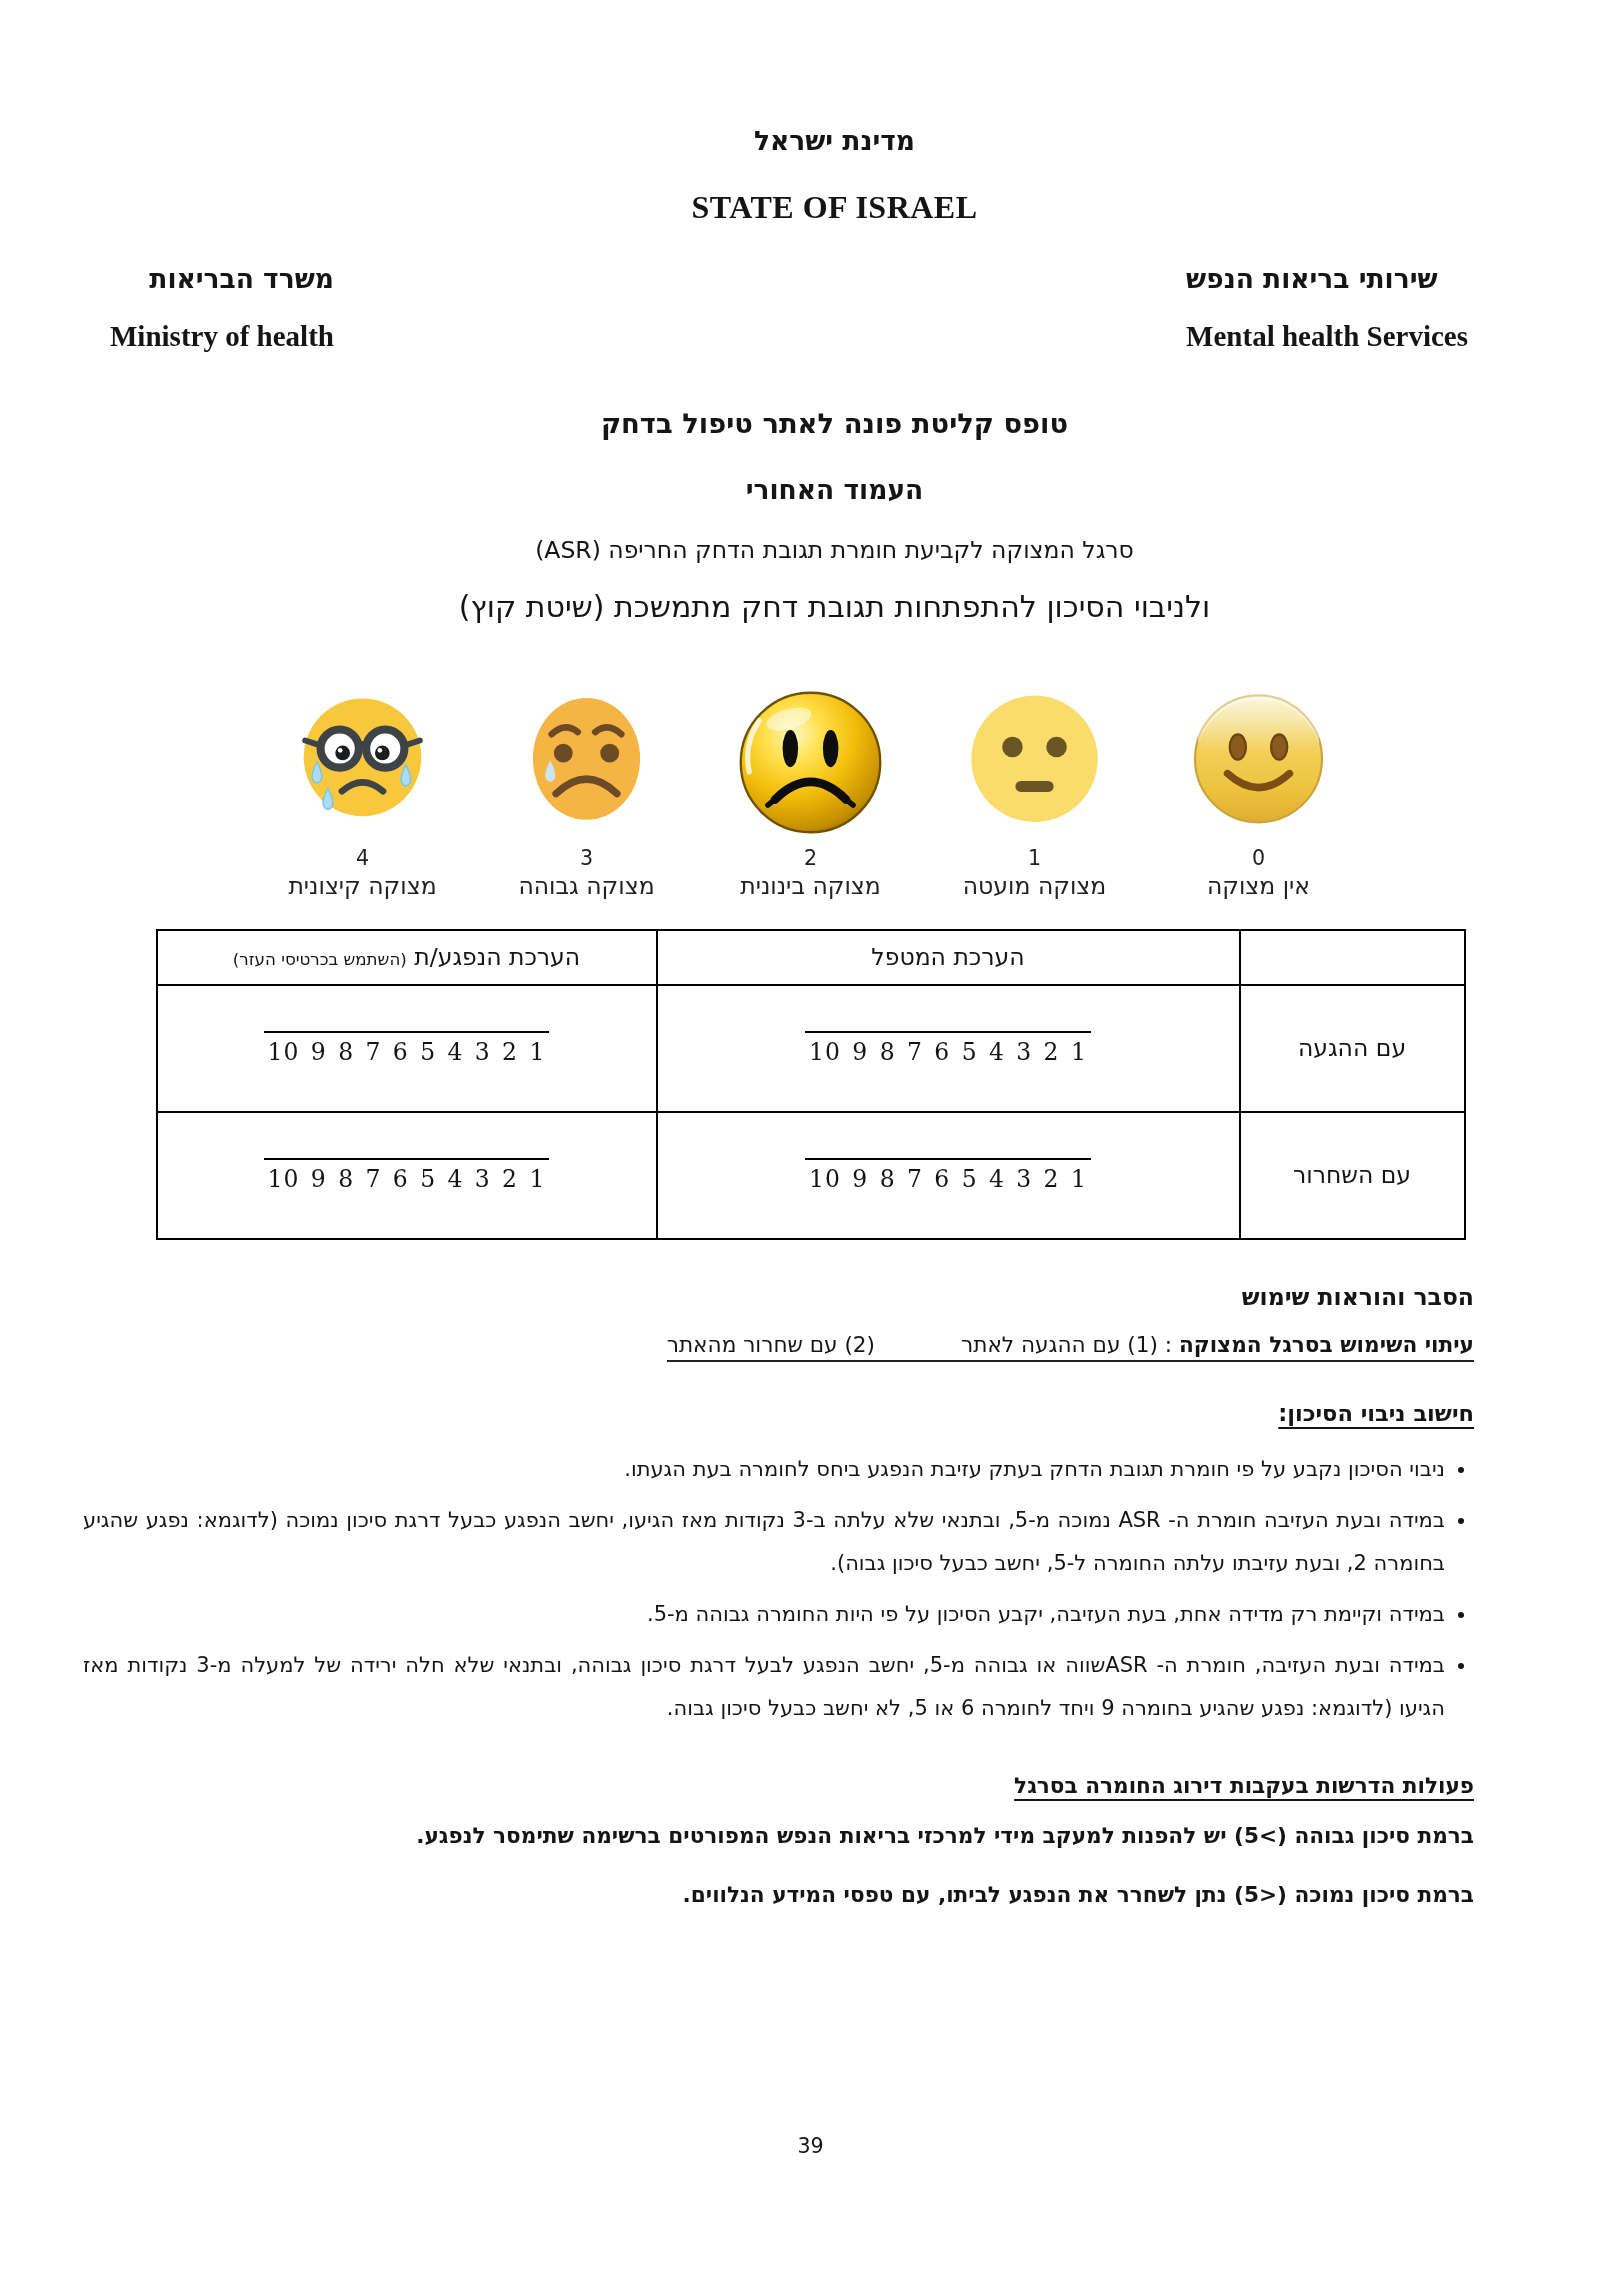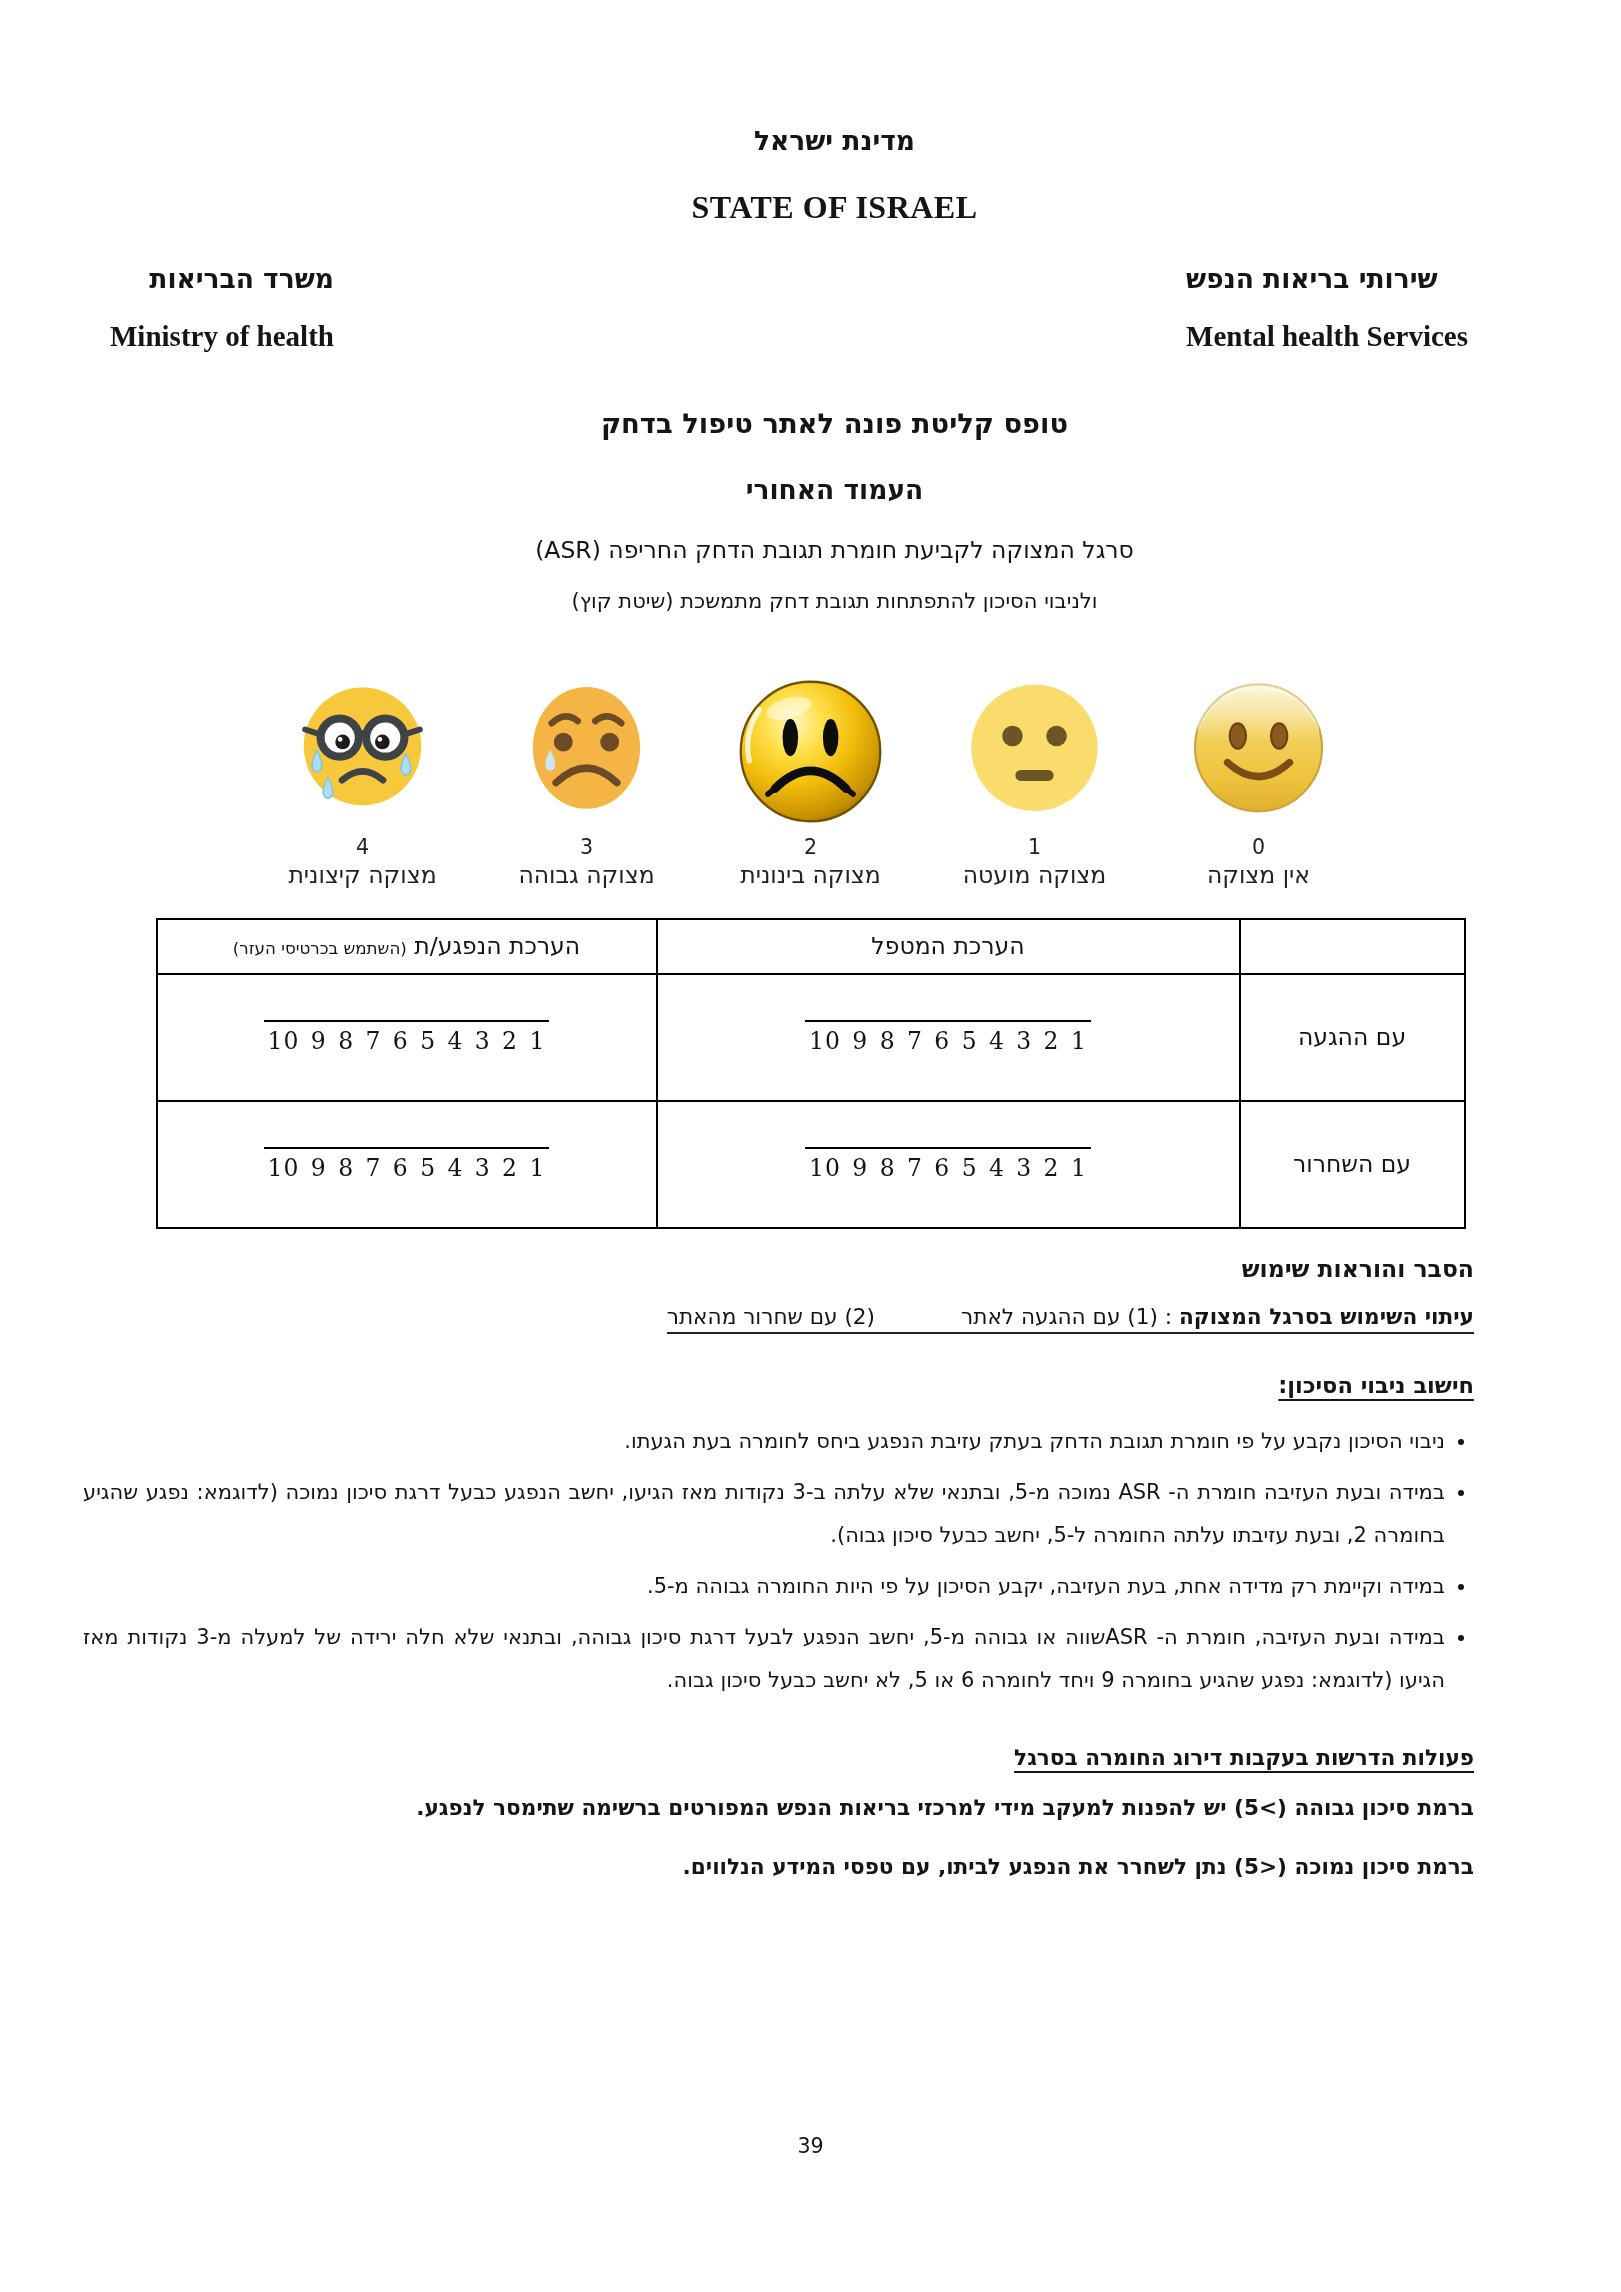--- a/index.html
+++ b/index.html
@@ -22,21 +22,21 @@
   .org{display:flex;flex-direction:column;}
   .org-right{text-align:right;}
   .org-left{text-align:left;}
   .org-he{font-size:26.5px;font-weight:bold;}
   .org-en{margin-top:25.5px;font-size:29px;font-weight:bold;}
 
   
   .form-title{margin-top:55px;font-size:27.4px;font-weight:bold;}
   .form-subtitle{margin-top:35px;font-size:26.5px;font-weight:bold;}
   .scale-desc1{margin-top:31px;font-size:23.5px;}
-  .scale-desc2{margin-top:25.5px;font-size:21px;}
+  .scale-desc2{margin-top:25.5px;font-size:30px;}
 
   
   .faces{display:flex;direction:ltr;justify-content:space-between;width:1098px;margin:61px auto 0;}
   .face-item{width:202px;text-align:center;}
   .face-item svg{display:block;margin:0 auto;}
   .face-value{margin-top:5.9px;font-size:20.6px;color:#222;}
   .face-label{margin-top:2px;font-size:23.5px;color:#222;}
 
   
   table.assess{
@@ -53,21 +53,21 @@
   td.scale-cell{height:123px;text-align:center;vertical-align:middle;}
   .scale-nums{
     display:inline-block;direction:ltr;
     font-family:"DejaVu Serif",serif;font-size:23.5px;
     word-spacing:2.9px;letter-spacing:1px;
     border-top:2.9px solid #000;padding:4.9px 3.9px 0 3.9px;
   }
 
   
   .text-section{padding:0 147px 0 83px;}
-  .sec-heading{margin-top:26px;font-size:23.5px;font-weight:bold;}
+  .sec-heading{margin-top:43px;font-size:23.5px;font-weight:bold;}
   .timing-line{margin-top:21.6px;font-size:21.6px;}
   .timing-wrap{display:inline-block;border-bottom:2px solid #222;padding-bottom:2.9px;}
   .timing-bold{font-weight:bold;}
   .tab-gap{display:inline-block;width:86px;}
   .calc-heading{
     margin-top:38px;font-size:22.5px;font-weight:bold;
     text-decoration:underline;text-underline-offset:5.9px;text-decoration-thickness:2px;
   }
   ul.bullets{margin:21.6px 0 0 0;padding:0 29px 0 0;list-style:disc;}
   ul.bullets li{

